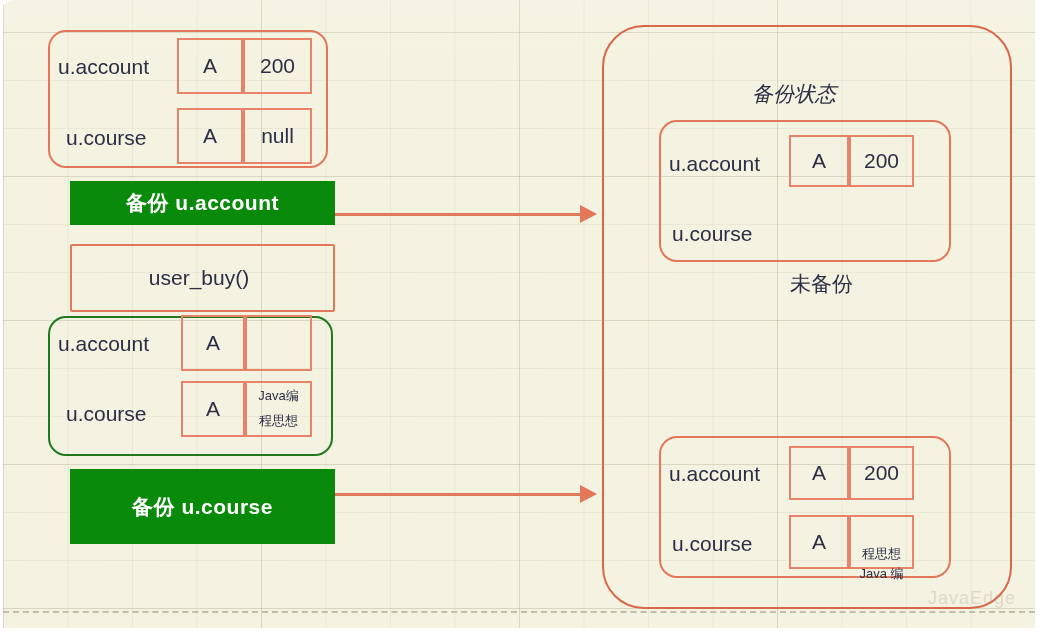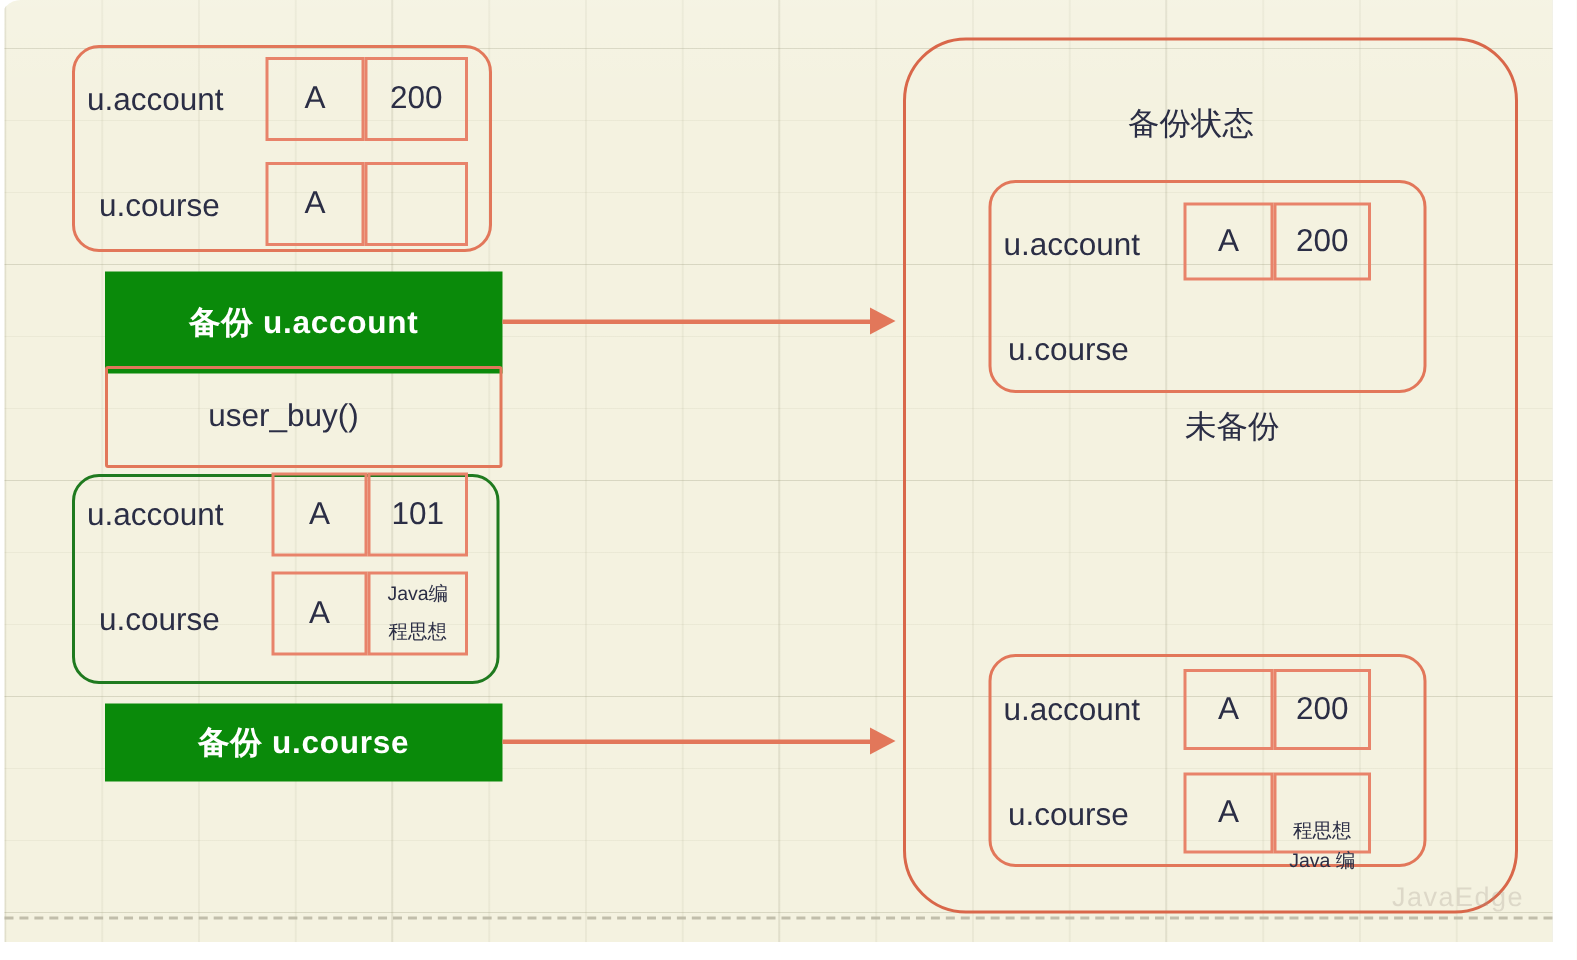--- a/index.html
+++ b/index.html
@@ -157,52 +157,52 @@
   <div class="lbl" style="left:58px; top:55px;">u.account</div>
   <div class="sqbox-salmon" style="left:177px; top:38px; width:66px; height:56px;"></div>
   <div class="cell-txt" style="left:177px; top:38px; width:66px; height:56px;">A</div>
   <div class="sqbox-salmon" style="left:243px; top:38px; width:69px; height:56px;"></div>
   <div class="cell-txt" style="left:243px; top:38px; width:69px; height:56px;">200</div>
 
   <div class="lbl" style="left:66px; top:126px;">u.course</div>
   <div class="sqbox-salmon" style="left:177px; top:108px; width:66px; height:56px;"></div>
   <div class="cell-txt" style="left:177px; top:108px; width:66px; height:56px;">A</div>
   <div class="sqbox-salmon" style="left:243px; top:108px; width:69px; height:56px;"></div>
-
-  <div class="green-bar" style="left:70px; top:181px; width:265px; height:68px;">备份 u.account</div>
+  <div class="cell-txt" style="left:243px; top:108px; width:69px; height:56px;">null</div>
+
+  <div class="green-bar" style="left:70px; top:181px; width:265px; height:44px;">备份 u.account</div>
 
   <div class="box" style="left:70px; top:244px; width:265px; height:68px; border:2.5px solid #e2775a; border-radius:2px;"></div>
-  <div class="cell-txt" style="left:70px; top:244px; width:238px; height:68px;">user_buy()</div>
+  <div class="cell-txt" style="left:80px; top:244px; width:238px; height:68px;">user_buy()</div>
 
   <div class="box rbox-green" style="left:48px; top:316px; width:285px; height:140px;"></div>
 
   <div class="lbl" style="left:58px; top:332px;">u.account</div>
   <div class="sqbox-salmon" style="left:181px; top:315px; width:64px; height:56px;"></div>
   <div class="cell-txt" style="left:181px; top:315px; width:64px; height:56px;">A</div>
   <div class="sqbox-salmon" style="left:245px; top:315px; width:67px; height:56px;"></div>
-  <div class="cell-txt" style="left:245px; top:315px; width:67px; height:56px;">101</div>
 
   <div class="lbl" style="left:66px; top:402px;">u.course</div>
   <div class="sqbox-salmon" style="left:181px; top:381px; width:64px; height:56px;"></div>
   <div class="cell-txt" style="left:181px; top:381px; width:64px; height:56px;">A</div>
   <div class="sqbox-salmon" style="left:245px; top:381px; width:67px; height:56px;"></div>
   <div class="cell-txt small" style="left:245px; top:383px; width:67px; height:27px;">Java编</div>
   <div class="cell-txt small" style="left:245px; top:408px; width:67px; height:27px;">程思想</div>
 
-  <div class="green-bar" style="left:70px; top:469px; width:265px; height:52px;">备份 u.course</div>
+  <div class="green-bar" style="left:70px; top:469px; width:265px; height:75px;">备份 u.course</div>
 
   <div class="arrow-line" style="left:335px; top:213px; width:250px;"></div>
   <div class="arrow-head" style="left:580px; top:205px;"></div>
 
   <div class="arrow-line" style="left:335px; top:493px; width:250px;"></div>
   <div class="arrow-head" style="left:580px; top:485px;"></div>
 
   <div class="box rbox-salmon-big" style="left:602px; top:25px; width:410px; height:584px;"></div>
 
-  <div class="title-cn" style="left:752px; top:68px;">备份状态</div>
+  <div class="title-cn" style="left:752px; top:80px;font-style:italic;">备份状态</div>
 
   <div class="box rbox-salmon" style="left:659px; top:120px; width:292px; height:142px;"></div>
 
   <div class="lbl" style="left:669px; top:152px;">u.account</div>
   <div class="sqbox-salmon" style="left:789px; top:135px; width:60px; height:52px;"></div>
   <div class="cell-txt" style="left:789px; top:135px; width:60px; height:52px;">A</div>
   <div class="sqbox-salmon" style="left:849px; top:135px; width:65px; height:52px;"></div>
   <div class="cell-txt" style="left:849px; top:135px; width:65px; height:52px;">200</div>
 
   <div class="lbl" style="left:672px; top:222px;">u.course</div>

